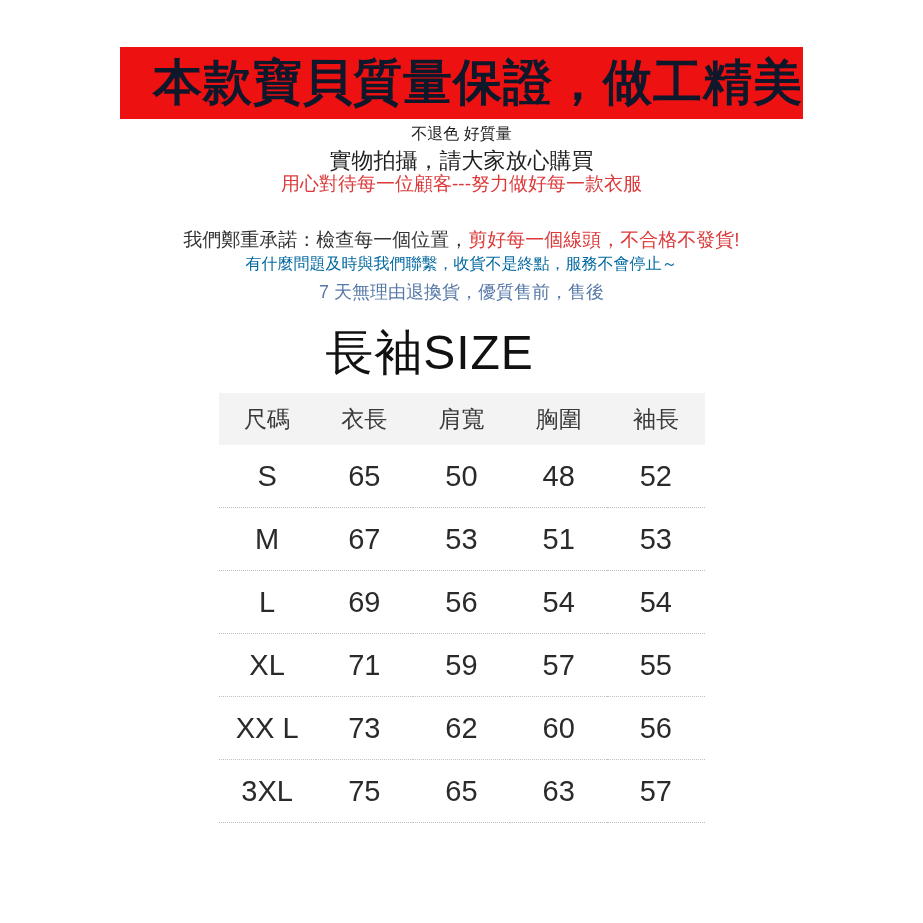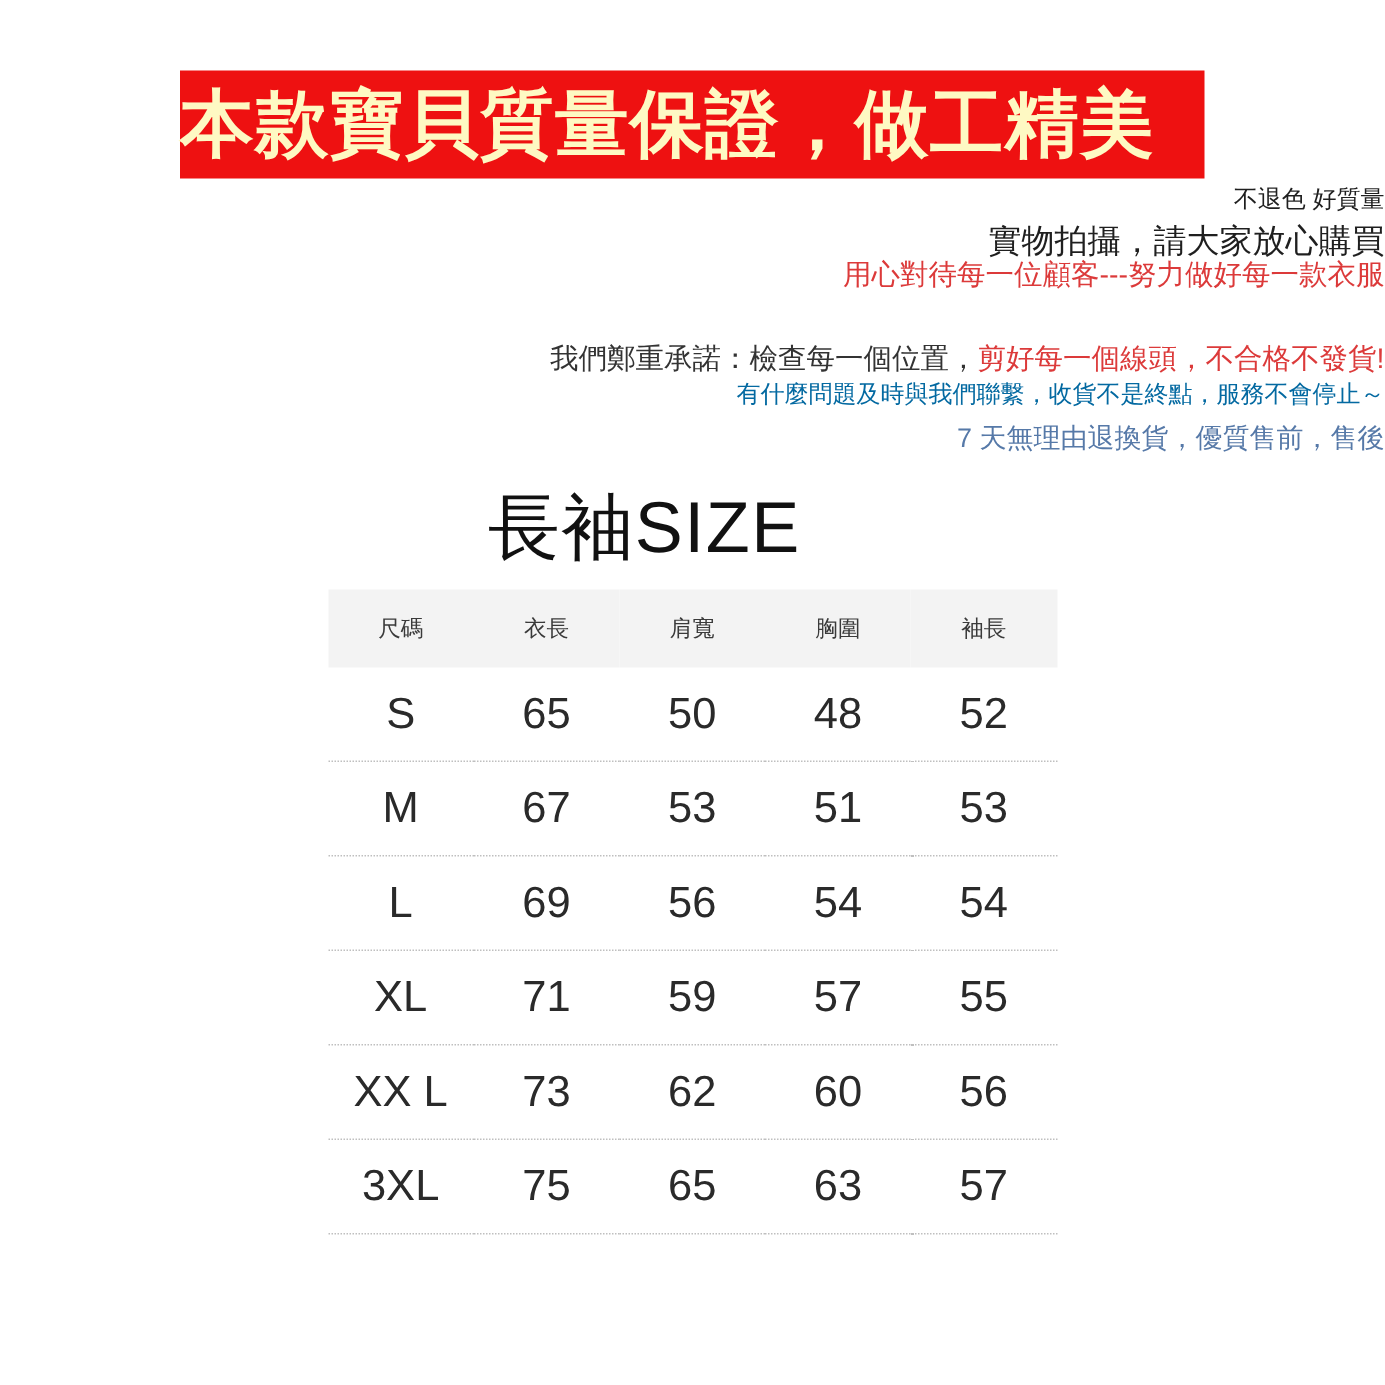--- a/index.html
+++ b/index.html
@@ -10,30 +10,30 @@
     background: #ffffff;
     overflow: hidden;
     font-family: "Liberation Sans", "DejaVu Sans", sans-serif;
     color: #222;
   }
   .banner {
     width: 683px;
     height: 72px;
     margin: 47px auto 0 auto;
     background: #ee1111;
-    color: #fef9c3;
+    color: #0f172a;
     font-family: "Liberation Serif", "DejaVu Serif", serif;
     font-weight: 700;
     font-size: 49px;
     line-height: 71px;
-    text-align: left;
+    text-align: right;
     white-space: nowrap;
     letter-spacing: 1px;
   }
-  .pline { margin: 0; text-align: right; white-space: nowrap; }
+  .pline { margin: 0; text-align: center; white-space: nowrap; }
   .small1 { margin-top: 5px;  font-size: 16px; line-height: 20px; color: #1f1f1f; }
   .small2 { margin-top: 6px;  font-size: 22px; line-height: 22px; color: #1f1f1f; }
   .red1   { margin-top: 0; font-size: 19px; line-height: 24px; color: #dc3a3a; }
   .mixed  { margin-top: 32px; font-size: 19px; line-height: 24px; }
   .mixed .black-part { color: #333333; }
   .mixed .red-part   { color: #dc3a3a; }
   .red3   { font-size: 16px; line-height: 24px; color: #0369a1; }
   .blue   { margin-top: 5px; font-size: 18px; line-height: 22px; color: #5679a8; }
   .size-title {
     margin: 21px 0 0 0;
@@ -48,21 +48,21 @@
   }
   table.size-table {
     width: 486px;
     margin: 12px auto 0 auto;
     border-collapse: collapse;
     table-layout: fixed;
   }
   table.size-table th {
     background: #f3f3f3;
     height: 52px;
-    font-size: 15px;
+    font-size: 23px;
     font-weight: 400;
     color: #3a3a3a;
     text-align: center;
     padding: 0;
   }
   table.size-table td {
     height: 62px;
     font-size: 29px;
     color: #2a2a2a;
     text-align: center;

